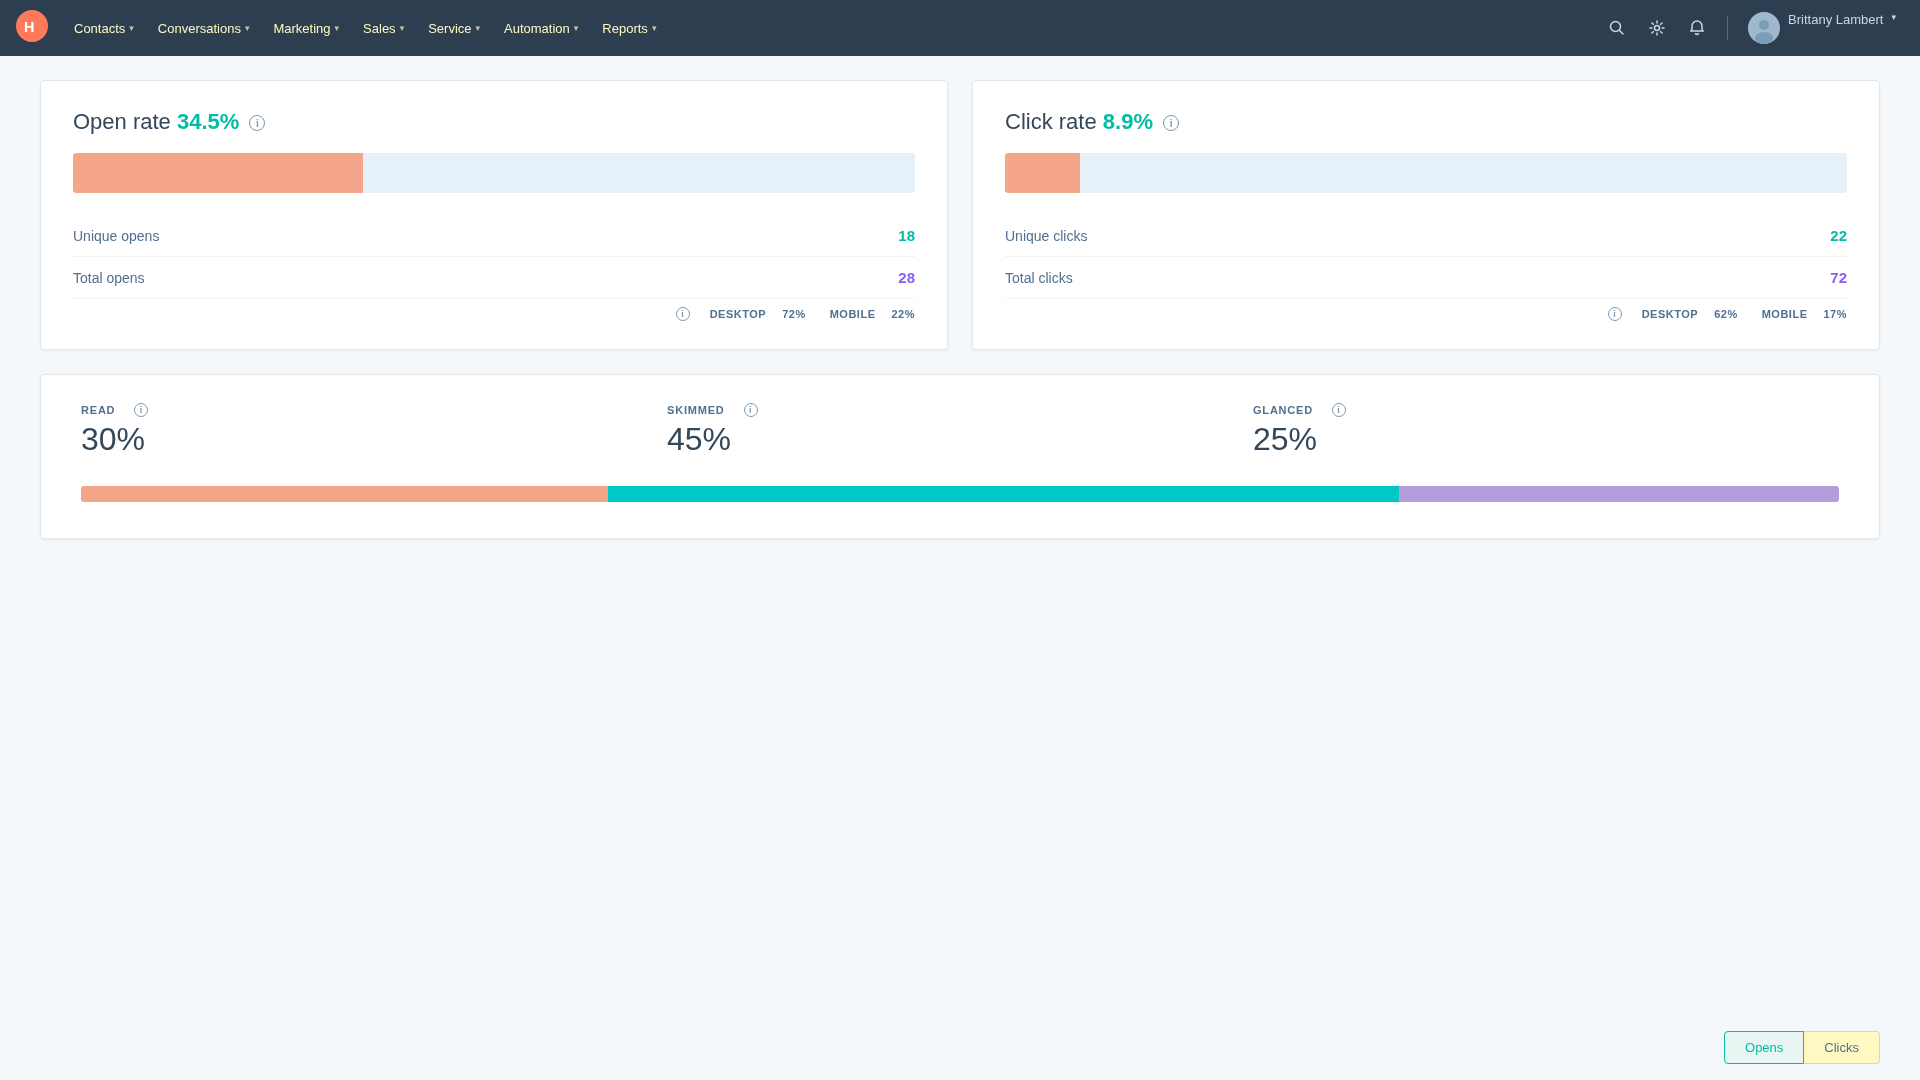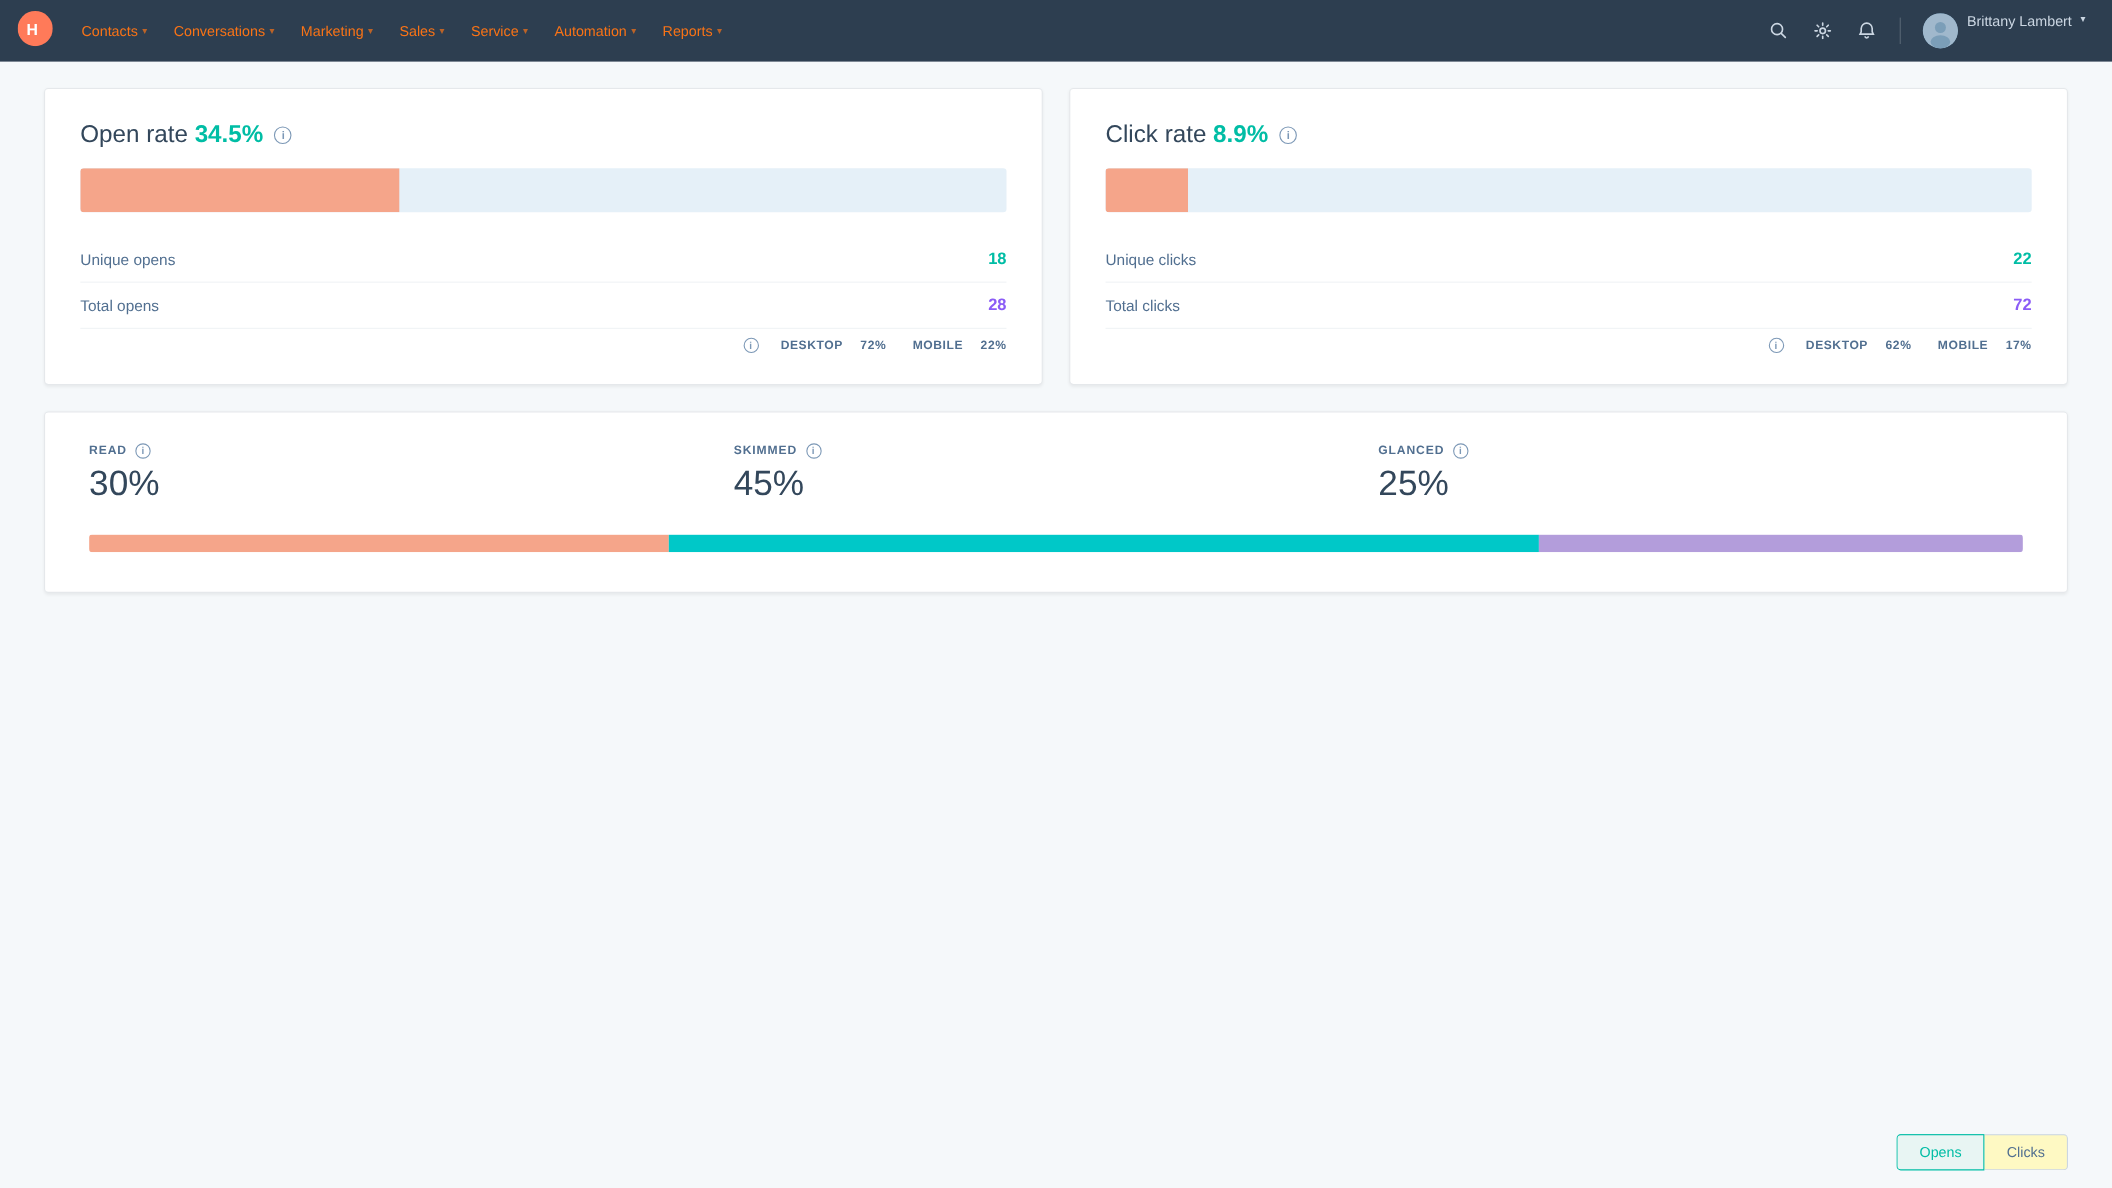--- a/index.html
+++ b/index.html
@@ -12,21 +12,21 @@
       display: flex;
       align-items: center;
       padding: 0 16px;
       gap: 4px;
       position: relative;
       z-index: 100;
     }
     .navbar-brand { margin-right: 12px; }
     .hubspot-logo { width: 32px; height: 32px; }
     .nav-item {
-      color: #f97316;
+      color: #fef9c3;
       font-size: 13px;
       padding: 8px 10px;
       border-radius: 4px;
       cursor: pointer;
       display: flex;
       align-items: center;
       gap: 4px;
       white-space: nowrap;
       transition: background 0.15s;
     }
@@ -121,21 +121,21 @@
       padding: 28px 40px 36px;
       margin-bottom: 24px;
       box-shadow: 0 1px 3px rgba(0,0,0,0.06);
     }
     .time-title { font-size: 22px; font-weight: 400; color: #33475b; margin-bottom: 28px; }
 
     .time-metrics { display: flex; gap: 0; margin-bottom: 28px; }
     .time-metric { flex: 1; }
     .time-metric-label {
       font-size: 11px; font-weight: 700; color: #516f90; letter-spacing: 0.8px;
-      margin-bottom: 4px; display: flex; align-items: center; gap: 4px;
+      margin-bottom: 4px; display: flex; align-items: center; gap: 15px;
     }
     .time-metric-value { font-size: 32px; font-weight: 400; color: #33475b; }
 
     .stacked-bar { display: flex; height: 16px; border-radius: 3px; overflow: hidden; }
     .stacked-segment { height: 100%; }
 
     
     .bottom-buttons {
       position: fixed; bottom: 0; right: 40px;
       display: flex; gap: 0; padding-bottom: 16px;

